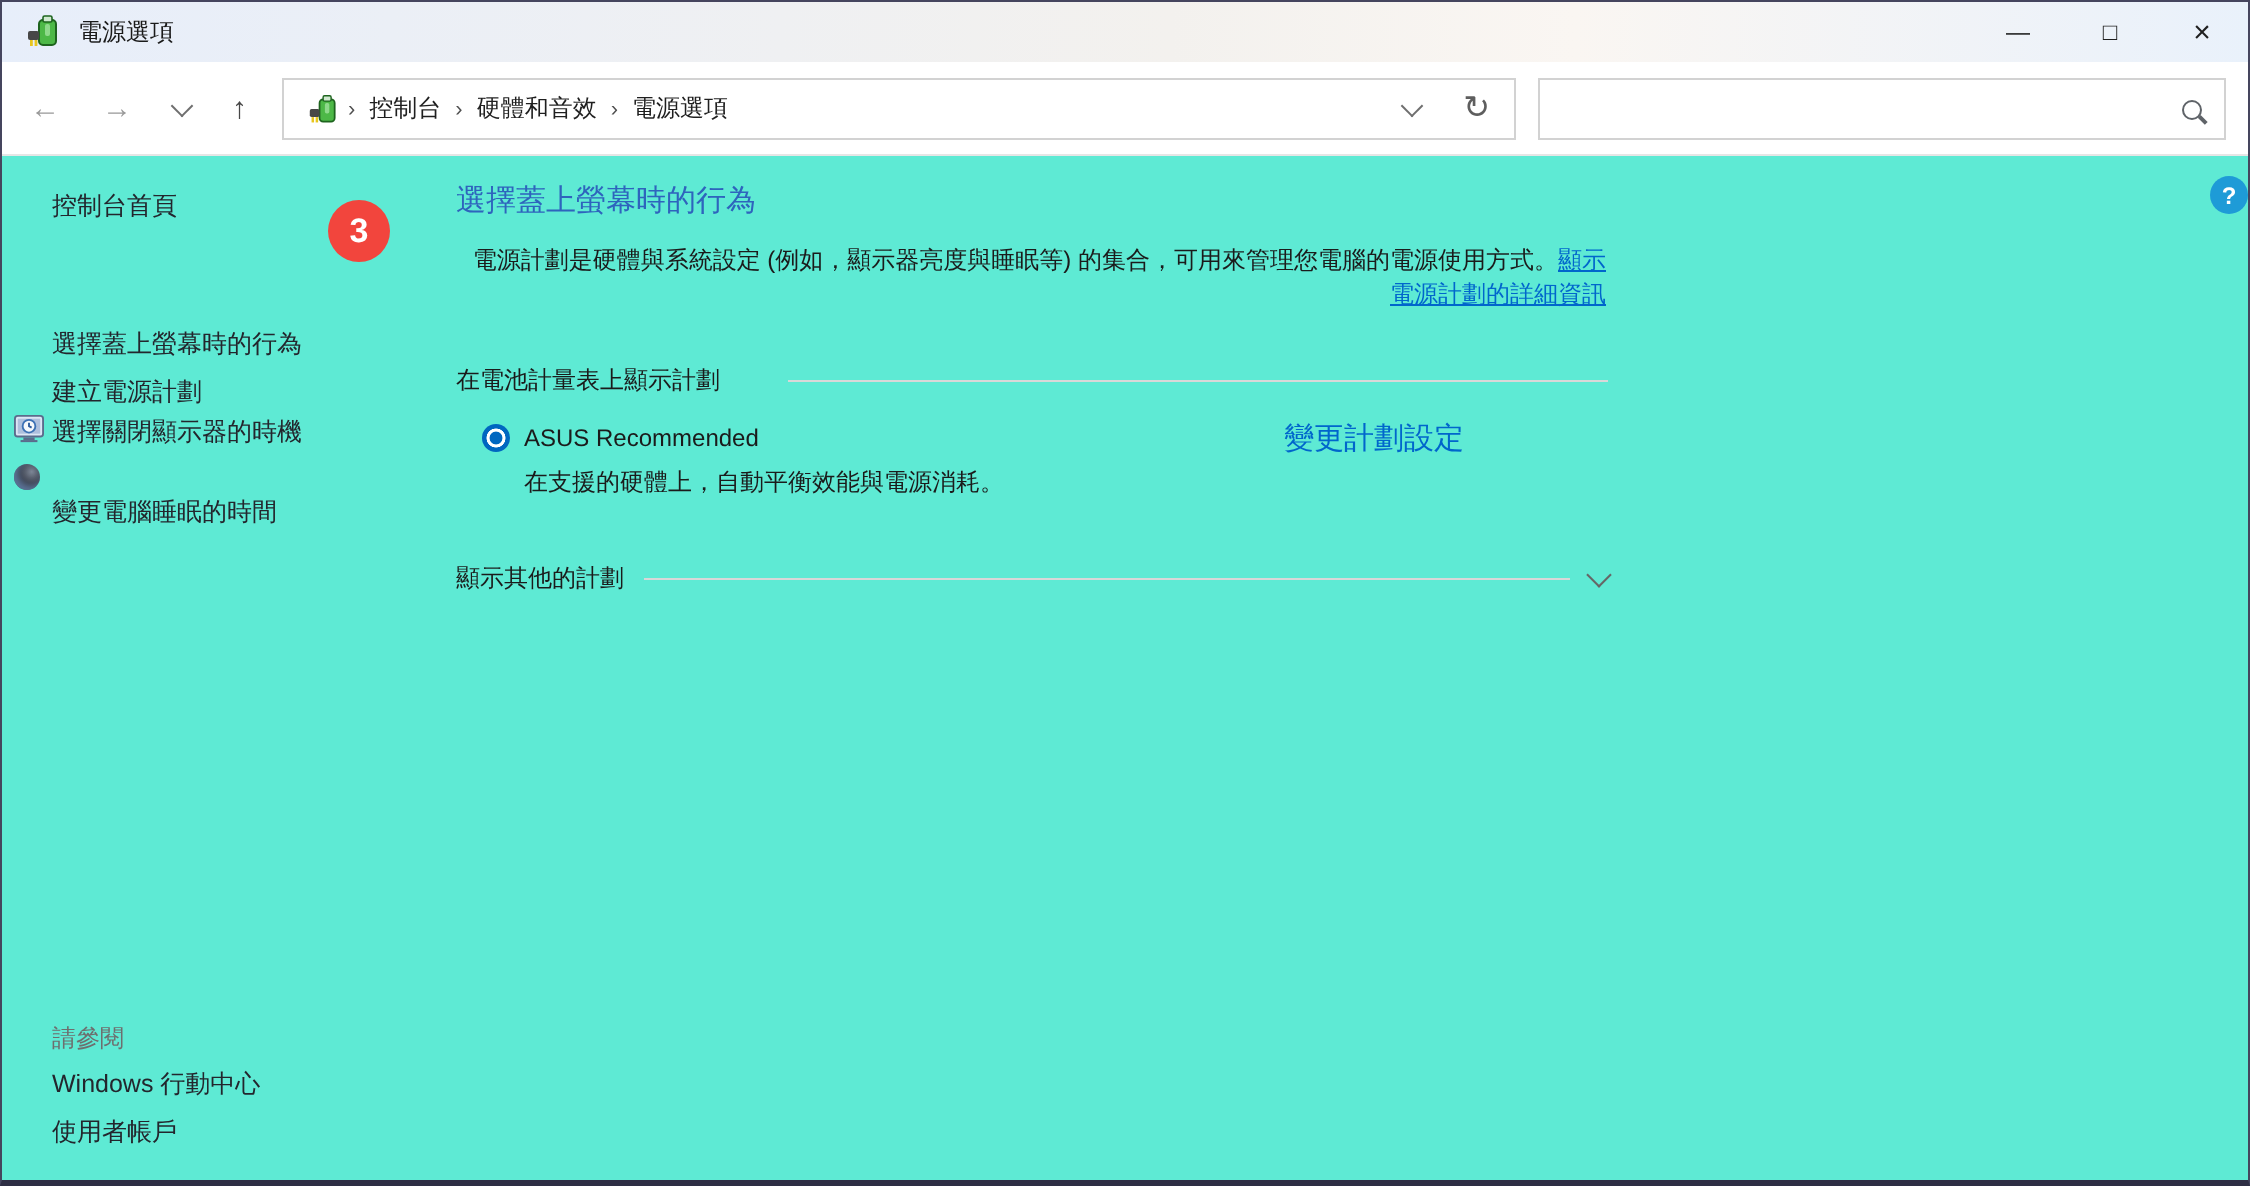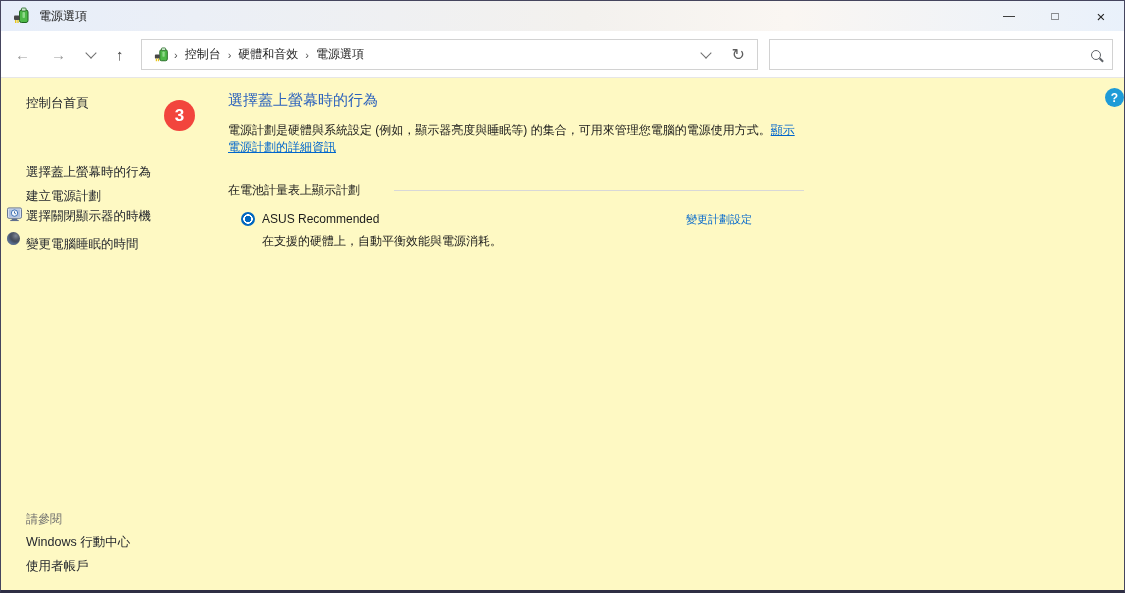--- a/index.html
+++ b/index.html
@@ -1,18 +1,18 @@
 <!DOCTYPE html>
 <html><head>
 <meta charset="utf-8">
 <style>
   html,body{margin:0;padding:0;background:#fff;}
   .window{
     position:relative;width:1125px;height:593px;box-sizing:border-box;
-    border:1px solid #45455e;border-bottom:3px solid #2e2e44;background:#fef9c3;
+    border:1px solid #45455e;border-bottom:3px solid #2e2e44;background:#5eead4;
     font-family:"Liberation Sans","DejaVu Sans",sans-serif;overflow:hidden;
     -webkit-font-smoothing:antialiased;
   }
   
   .titlebar{position:absolute;top:0;left:0;right:0;height:30px;
     background:linear-gradient(90deg,#e7eefa 0%,#f3f1ee 52%,#faf6f2 70%,#e9f1fb 100%);
     display:flex;align-items:center;padding-left:12px;box-sizing:border-box;}
   .app-icon{width:18px;height:18px;margin-right:8px;flex:0 0 18px;}
   .titlebar-title{font-size:12px;color:#1a1a1a;}
   .win-controls{position:absolute;right:0;top:0;height:30px;display:flex;}
@@ -54,30 +54,30 @@
     background:#f2453d;color:#fff;font-size:17px;font-weight:bold;
     display:flex;align-items:center;justify-content:center;z-index:5;}
   .sleep-icon{display:inline-block;width:13px;height:13px;border-radius:50%;
     background:radial-gradient(circle at 68% 30%,#7d8696 0%,#3c414d 45%,#1d2029 80%);
     box-shadow:inset 2px -2px 3px rgba(140,180,240,.55);}
   .see-header{position:absolute;left:25px;top:433px;font-size:12px;color:#6e6e6e;}
   .see-link{position:absolute;left:25px;font-size:12.5px;color:#23262d;cursor:pointer;white-space:nowrap;}
   
   .main{position:absolute;left:227px;top:90px;width:576px;}
   .page-title{margin:0 0 12px;font-size:15px;font-weight:400;color:#2e64bd;}
-  .intro{margin:0;font-size:12px;line-height:17px;color:#1b1b1b;width:575px;}
+  .intro{margin:0;font-size:12px;line-height:17px;color:#1b1b1b;width:575px;text-align:right;}
   .inline-link{color:#0066cc;text-decoration:underline;cursor:pointer;}
   .group{display:flex;align-items:center;margin-top:26px;gap:24px;}
   .group-label{font-size:12px;color:#1b1b1b;white-space:nowrap;}
   .rule{flex:1;height:1px;background:#d8d8d8;margin-left:10px;}
   .plan-row{display:flex;align-items:center;margin-top:13px;padding-left:13px;position:relative;}
   .radio{width:14px;height:14px;border-radius:50%;flex:0 0 14px;cursor:pointer;
     background:radial-gradient(circle,#0067c0 0 3px,#ffffff 3.4px 4.6px,#0067c0 4.9px);}
   .plan-name{margin-left:7px;font-size:12px;color:#1b1b1b;cursor:pointer;}
-  .change-link{position:absolute;right:52px;font-size:11px;color:#0066cc;cursor:pointer;}
+  .change-link{position:absolute;right:72px;font-size:15px;color:#0066cc;cursor:pointer;}
   .plan-desc{margin:7px 0 0 34px;font-size:12px;color:#1b1b1b;}
   .other-row{display:flex;align-items:center;margin-top:31px;cursor:pointer;}
   .other-row .rule{margin:0 10px;}
   .expand-chev{width:8px;height:8px;border-right:1.5px solid #666;border-bottom:1.5px solid #666;
     transform:rotate(45deg);margin-top:-5px;flex:0 0 8px;cursor:pointer;}
   .help-btn{position:absolute;left:1104px;top:87px;width:19px;height:19px;border-radius:50%;
     background:#1e9bd7;color:#fff;font-size:12px;font-weight:bold;
     display:flex;align-items:center;justify-content:center;cursor:pointer;}
 </style>
 </head>
@@ -149,21 +149,21 @@
       <rect x="0.5" y="0.5" width="15" height="11" rx="1.5" fill="#dce6f5" stroke="#5b6b8c"></rect>
       <rect x="2" y="2" width="12" height="8" fill="#aebfdd"></rect>
       <circle cx="8" cy="6" r="3.4" fill="#f4f7fb" stroke="#3c70b5" stroke-width="1"></circle>
       <path d="M8 4.2 V6 L9.4 6.8" stroke="#2c5a9e" stroke-width="1" fill="none"></path>
       <rect x="5" y="12" width="6" height="1.4" fill="#5b6b8c"></rect>
       <rect x="3.5" y="13.4" width="9" height="1.1" fill="#5b6b8c"></rect>
     </svg>
     <div class="sb-item" style="top:130px;">選擇關閉顯示器的時機</div>
 
     <span class="sb-icon sleep-icon" style="top:154px;"></span>
-    <div class="sb-item" style="top:158px;">變更電腦睡眠的時間</div>
+    <div class="sb-item" style="top:170px;">變更電腦睡眠的時間</div>
 
     <div class="see-header">請參閱</div>
     <div class="see-link" style="top:456px;">Windows 行動中心</div>
     <div class="see-link" style="top:480px;">使用者帳戶</div>
   </div>
 
   <div class="main">
     <h1 class="page-title">選擇蓋上螢幕時的行為</h1>
 
     <p class="intro"><span>電源計劃是硬體與系統設定 (例如，顯示器亮度與睡眠等) 的集合，可用來管理您電腦的電源使用方式。</span><span class="inline-link">顯示電源計劃的詳細資訊</span></p>
@@ -173,17 +173,22 @@
       <span class="rule"></span>
     </div>
 
     <div class="plan-row">
       <span class="radio"></span>
       <span class="plan-name">ASUS Recommended</span>
       <span class="change-link">變更計劃設定</span>
     </div>
     <div class="plan-desc">在支援的硬體上，自動平衡效能與電源消耗。</div>
 
+    <div class="other-row">
+      <span class="group-label">顯示其他的計劃</span>
+      <span class="rule"></span>
+      <span class="expand-chev"></span>
+    </div>
   </div>
 
   <div class="help-btn">?</div>
 
 </div>
 
 </body></html>

